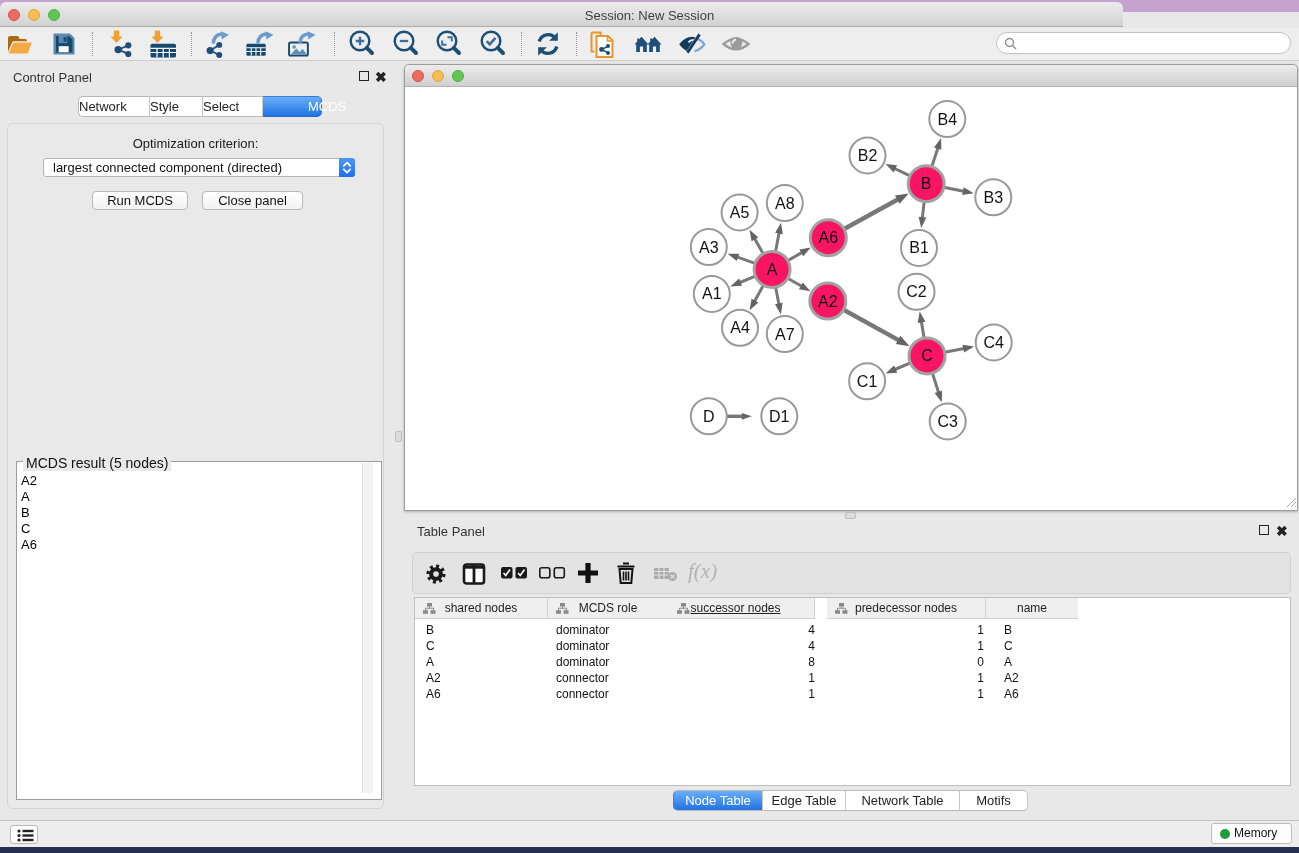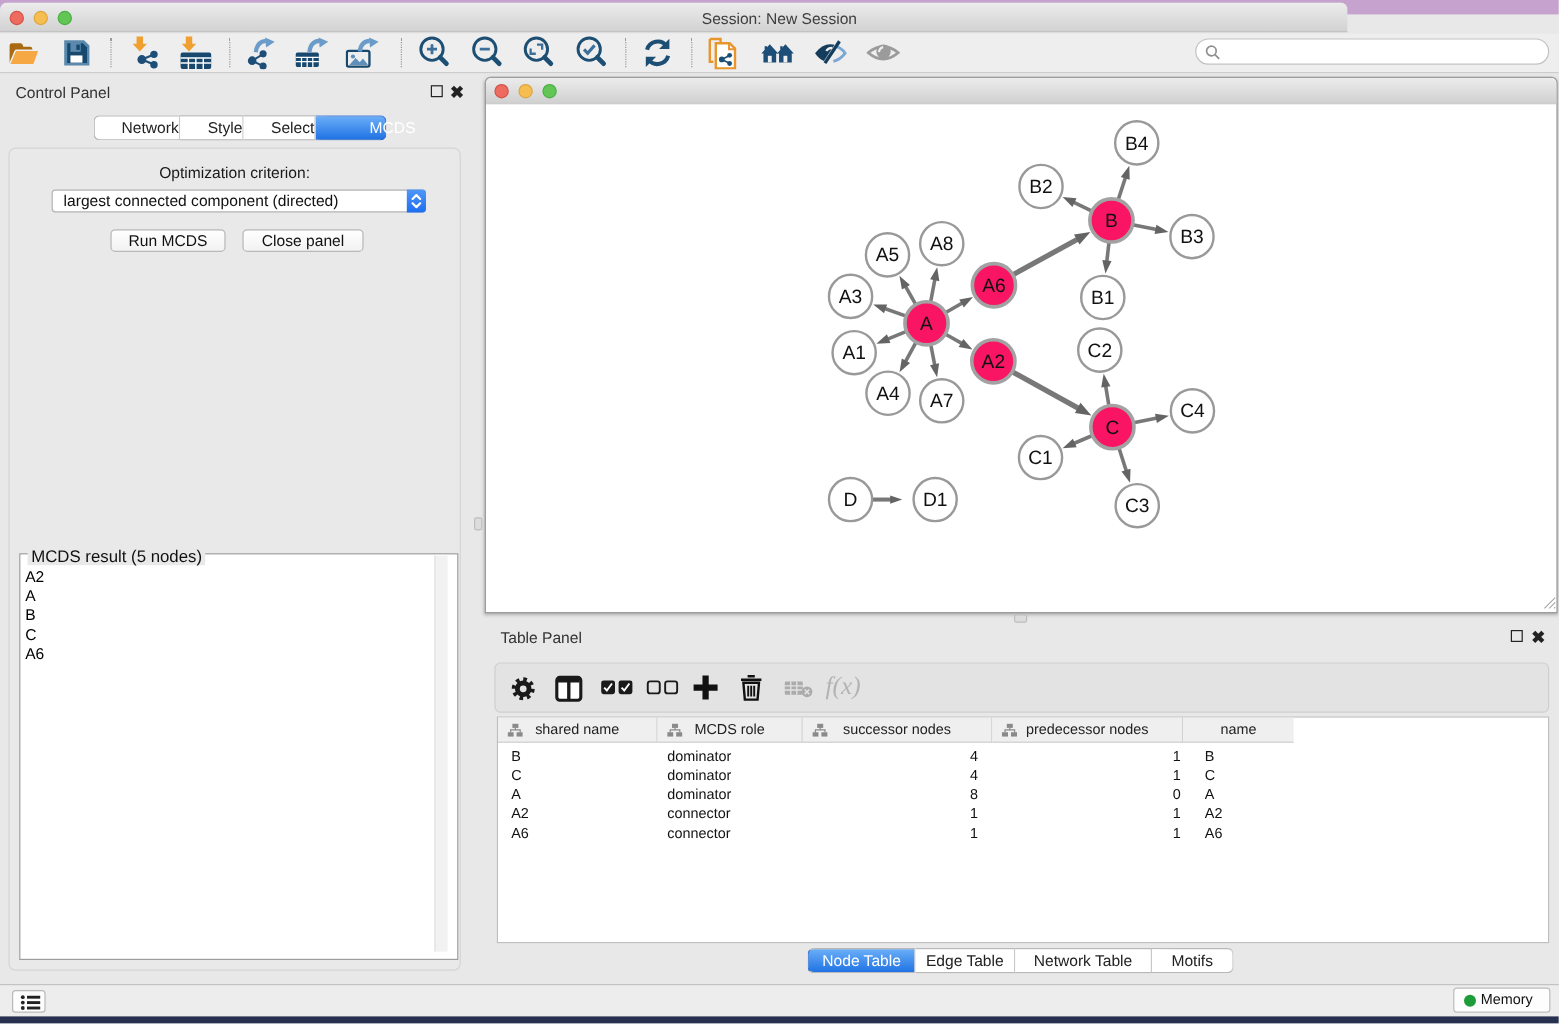--- a/index.html
+++ b/index.html
@@ -18,21 +18,21 @@
 #toolbar { left:0; top:28px; width:1299px; height:33px; background:#eeeeee; border-bottom:1px solid #cccccc; }
 .sep { top:4px; width:0; height:24px; border-left:1px dotted #9a9a9a; }
 .tbi { top:2px; width:28px; height:28px; }
 #searchbox { left:996px; top:4px; width:295px; height:22px; background:#ffffff;
   border:1px solid #c2c2c2; border-radius:11px; }
 #searchbox svg { position:absolute; left:7px; top:4px; }
 
 #cpHeader { left:13px; top:70px; font-size:13px; color:#333; }
 .winbtn { font-size:12px; color:#222; }
 #cpTabs { left:78px; top:96px; height:20px; display:flex; }
-.seg { height:21px; line-height:20px; font-size:13px; color:#222; text-align:right;
+.seg { height:21px; line-height:20px; font-size:13px; color:#222; text-align:left;
   background:#ffffff; border-top:1px solid #b8b8b8; border-bottom:1px solid #b8b8b8;
   border-right:1px solid #c8c8c8; }
 .seg:first-child { border-left:1px solid #b8b8b8; border-radius:5px 0 0 5px; }
 .seg:last-child  { border-radius:0 5px 5px 0; border-right:1px solid #2f6fd8; }
 .seg.sel { background:linear-gradient(#6aaef8,#2173e4); color:#fff; border-top:1px solid #3c79d8; border-bottom:1px solid #2767c6;padding-left:45px; }
 #cpPanel { left:7px; top:123px; width:377px; height:686px; border:1px solid #d4d4d4;
   border-radius:6px; background:#e9e9e9; }
 #optLabel { left:0; top:136px; width:391px; text-align:center; font-size:13px; color:#1a1a1a; }
 #dd { left:43px; top:158px; width:312px; height:19px; background:#fff;
   border:1px solid #b4b4b4; border-radius:3px; font-size:13px; color:#111;
@@ -385,23 +385,23 @@
   <svg class="abs" style="left:240px;top:13px" width="26" height="16" viewBox="0 0 26 16">
     <rect x="1" y="2" width="15" height="11" rx="1" fill="#ababab"></rect>
     <path d="M1 5.5 h15 M1 9 h15 M6 2 v11 M11 2 v11" stroke="#e3e3e3" stroke-width="1.1"></path>
     <circle cx="19.5" cy="10.5" r="4.5" fill="#ababab"></circle>
     <path d="M17.6 8.6 l3.8 3.8 M21.4 8.6 l-3.8 3.8" stroke="#e3e3e3" stroke-width="1.3"></path>
   </svg>
 
   <div class="abs" style="left:275px;top:6px;font-family:'Liberation Serif',serif;font-style:italic;font-size:21px;color:#b3b3b3;">f(x)</div>
 </div>
 <div class="abs" id="tpTable">
-  <div class="th" style="left:0;width:133px;">shared name</div>
+  <div class="th" style="left:0;width:133px;">shared nodes</div>
   <div class="th" style="left:133px;width:121px;">MCDS role</div>
-  <div class="th" style="left:254px;width:158px;">successor nodes</div>
+  <div class="th" style="left:242px;width:158px;text-decoration:underline;">successor nodes</div>
   <div class="th" style="left:412px;width:159px;">predecessor nodes</div>
   <div class="th" style="left:571px;width:92px;border-right:none;">name</div>
   <svg class="abs" style="left:8px;top:5px" width="13" height="12" viewBox="0 0 13 12">
       <g fill="#8a8a8a">
         <rect x="4" y="0" width="5" height="3.6"></rect>
         <rect x="0" y="7.2" width="5" height="3.6"></rect>
         <rect x="7.5" y="7.2" width="5" height="3.6"></rect>
       </g>
       <path d="M6.5 3.6 v2 M2.5 7.2 v-2 h8 v2" stroke="#8a8a8a" fill="none"></path>
     </svg>

